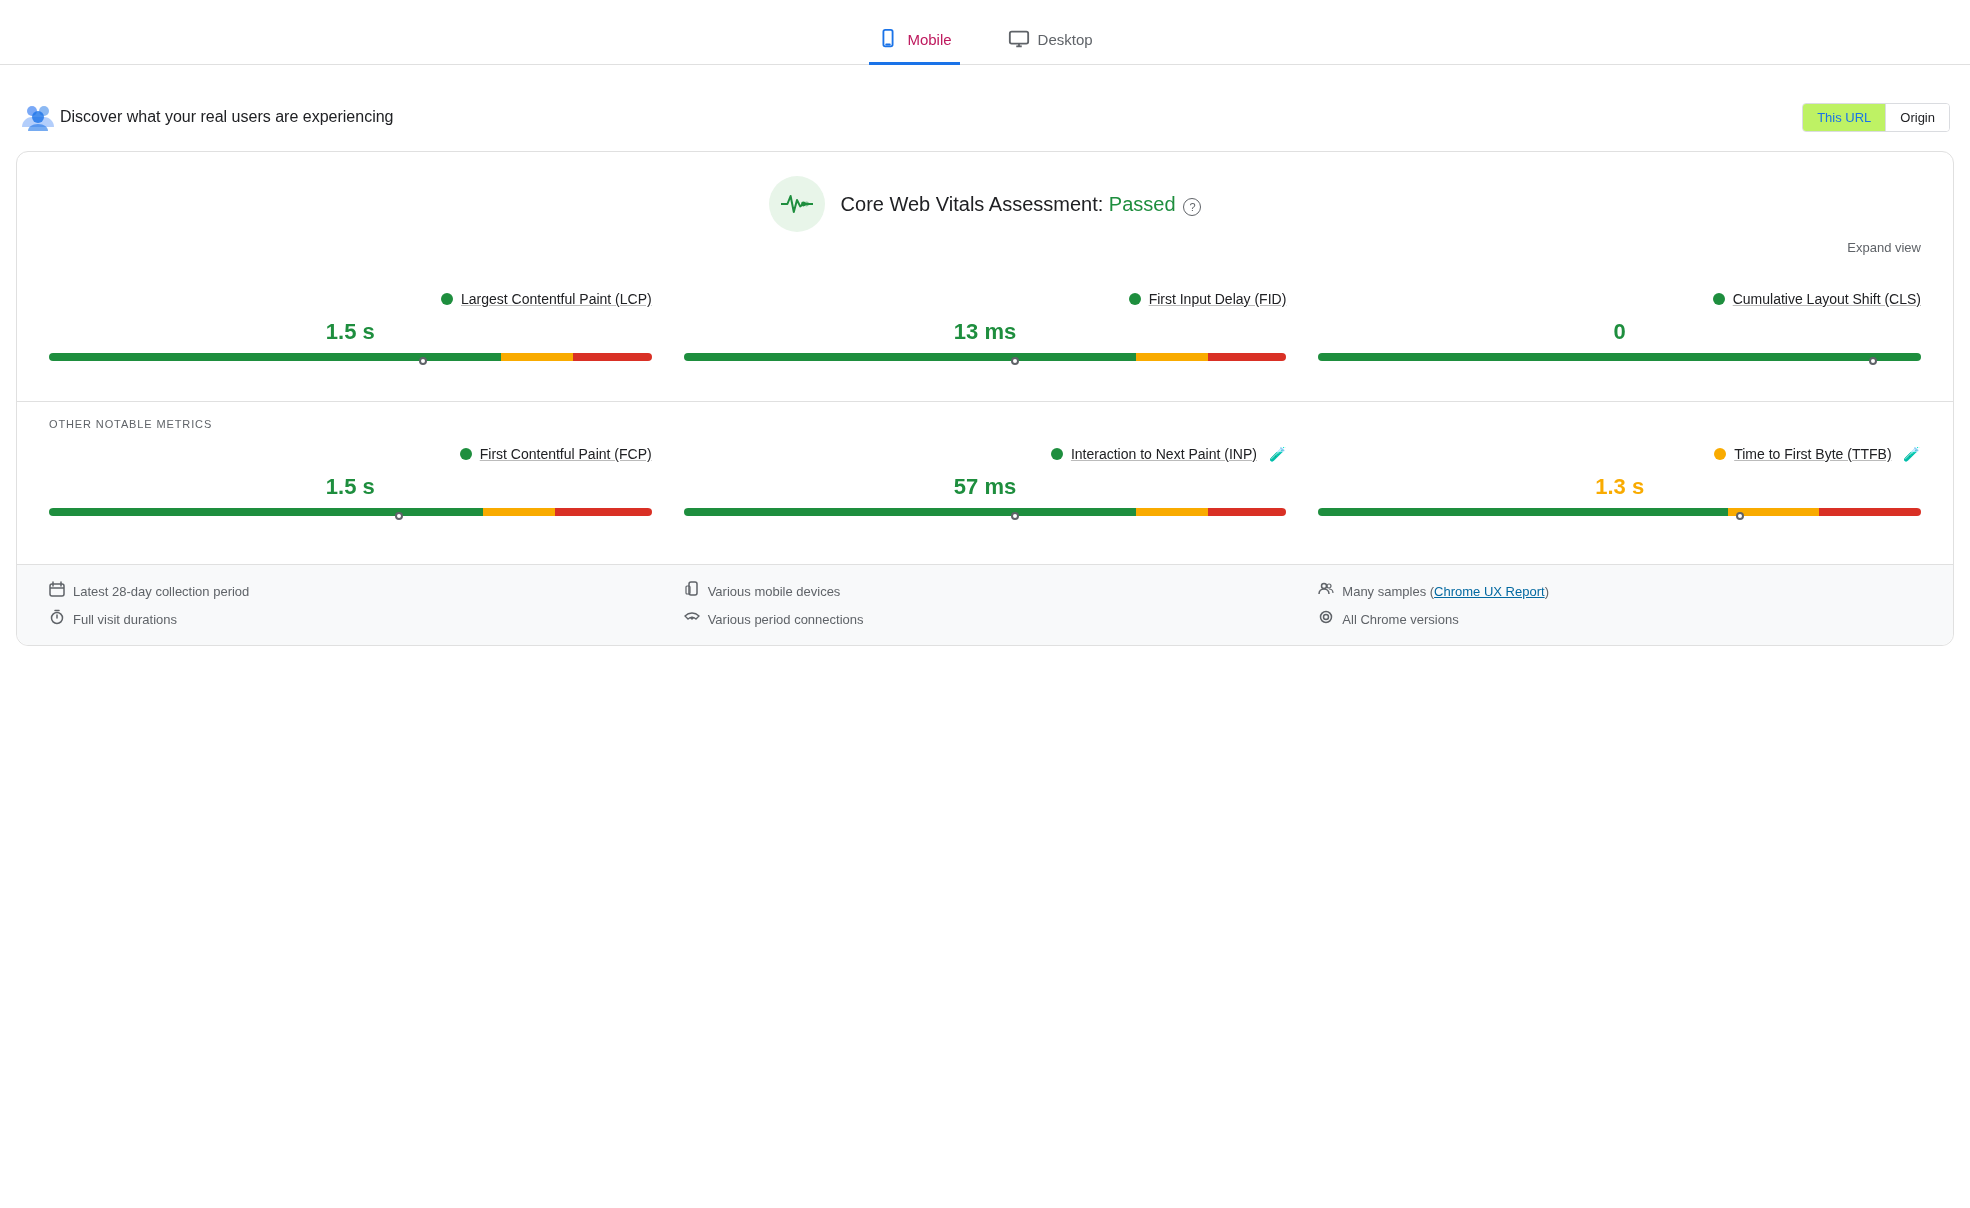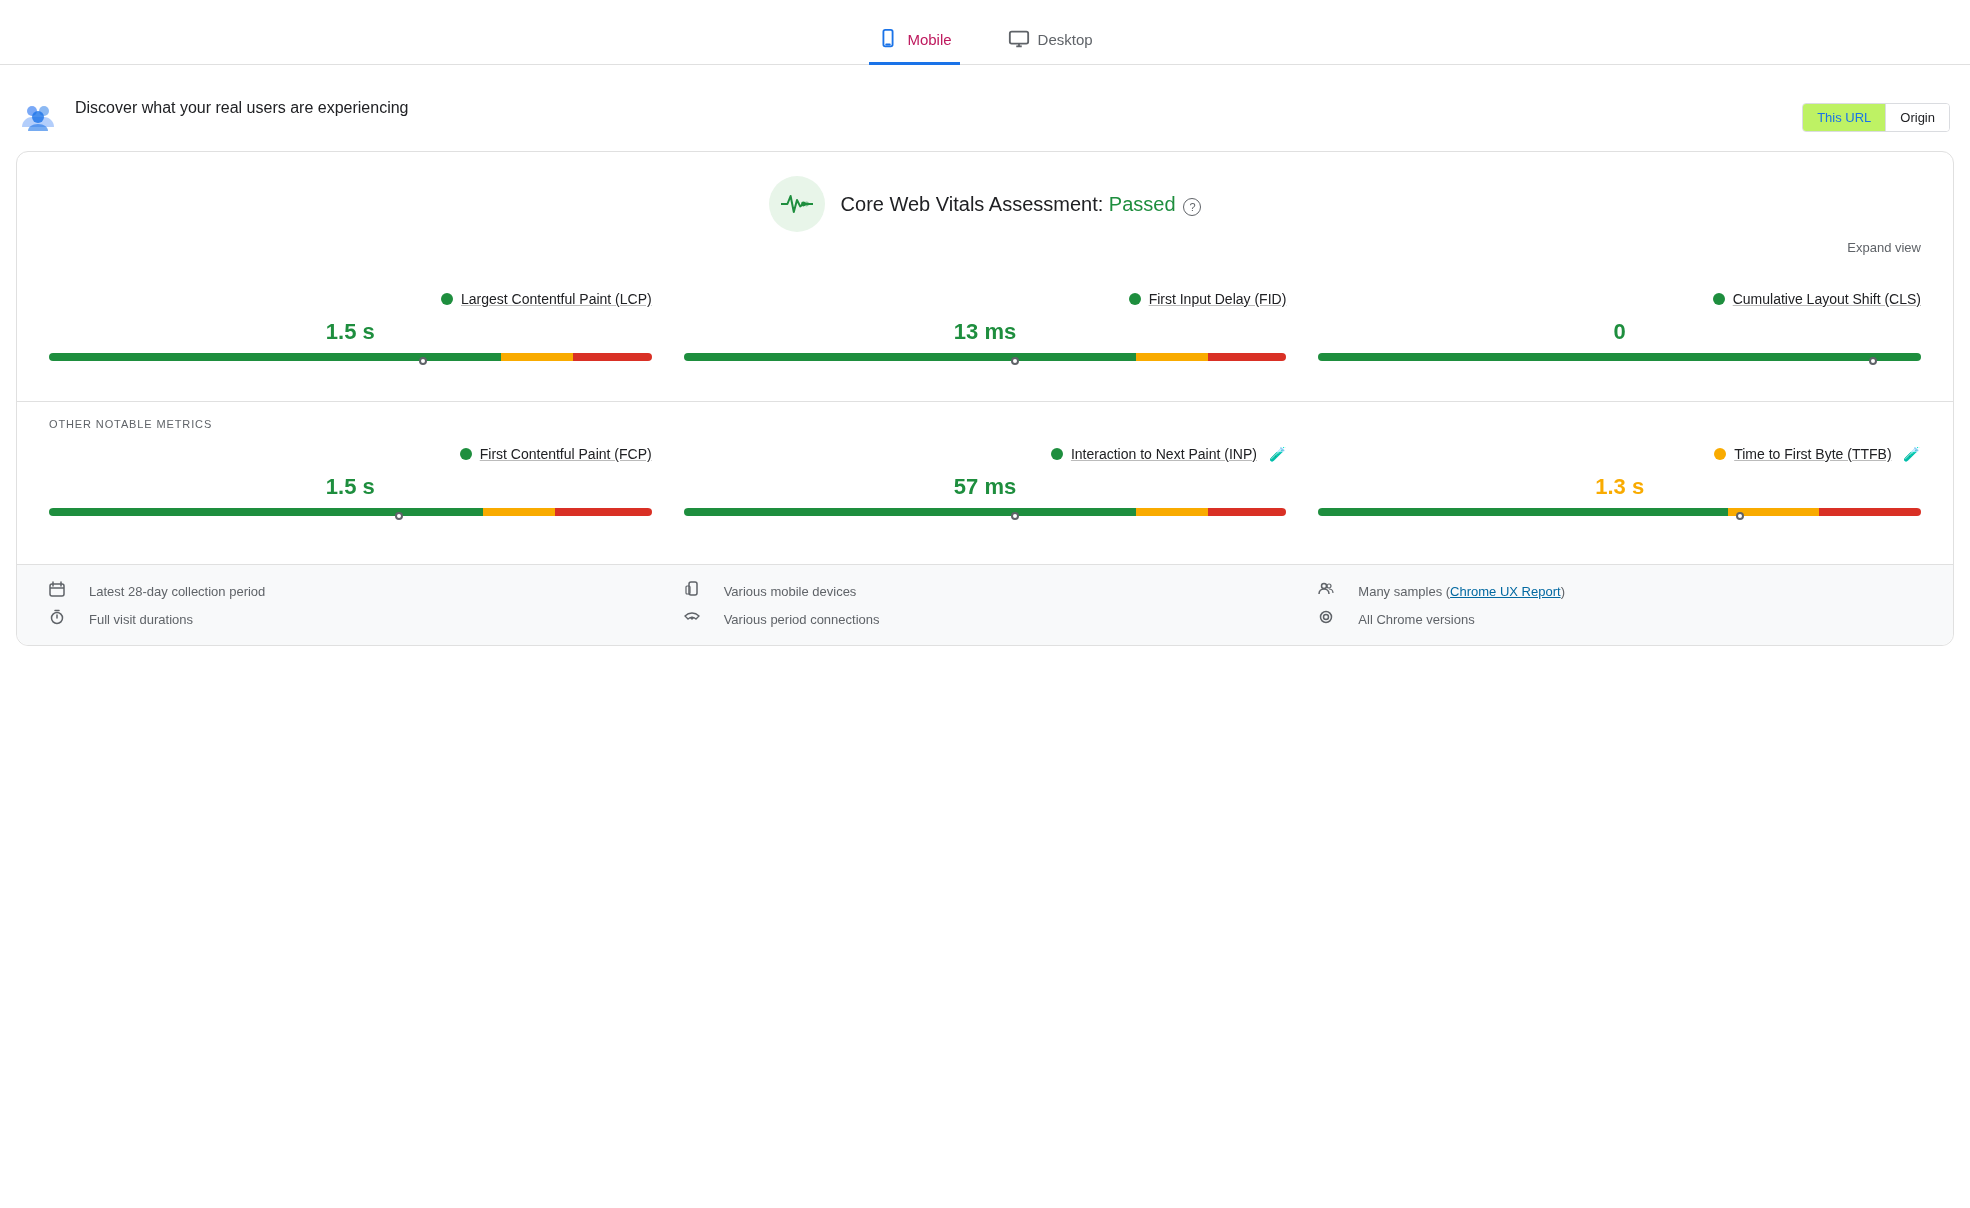--- a/index.html
+++ b/index.html
@@ -44,22 +44,22 @@
 
     
     .header-section {
       display: flex;
       align-items: center;
       justify-content: space-between;
       padding: 10px 20px 16px;
     }
     .header-left {
       display: flex;
-      align-items: flex-start;
-      gap: 19px;
+      align-items: center;
+      gap: 4px;
     }
     .users-icon {
       width: 36px;
       height: 36px;
     }
     .header-title {
       font-size: 16px;
       color: #202124;
       font-weight: 400;
     }
@@ -238,21 +238,21 @@
       padding: 16px 32px;
       display: grid;
       grid-template-columns: 1fr 1fr 1fr;
       gap: 8px 32px;
       background: #f8f9fa;
       border-radius: 0 0 12px 12px;
     }
     .footer-item {
       display: flex;
       align-items: center;
-      gap: 24px;
+      gap: 8px;
       font-size: 13px;
       color: #5f6368;
     }
     .footer-icon {
       font-size: 16px;
       color: #5f6368;
     }
     .chrome-report-link {
       color: #0369a1;
       text-decoration: underline;

